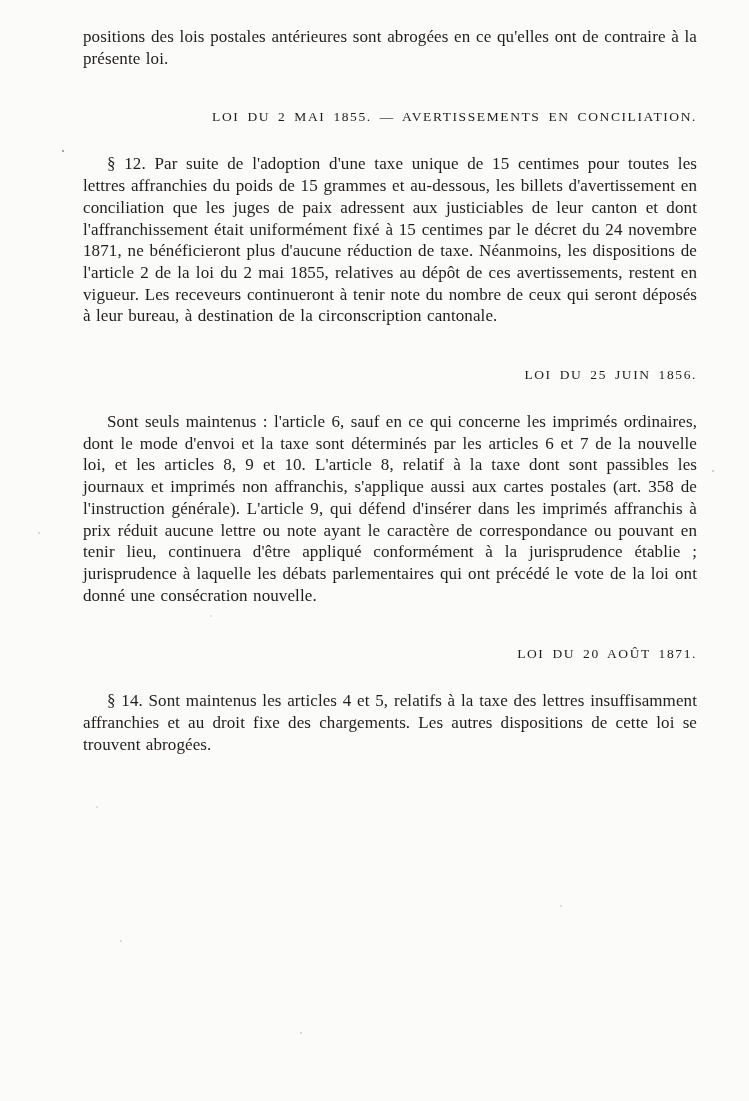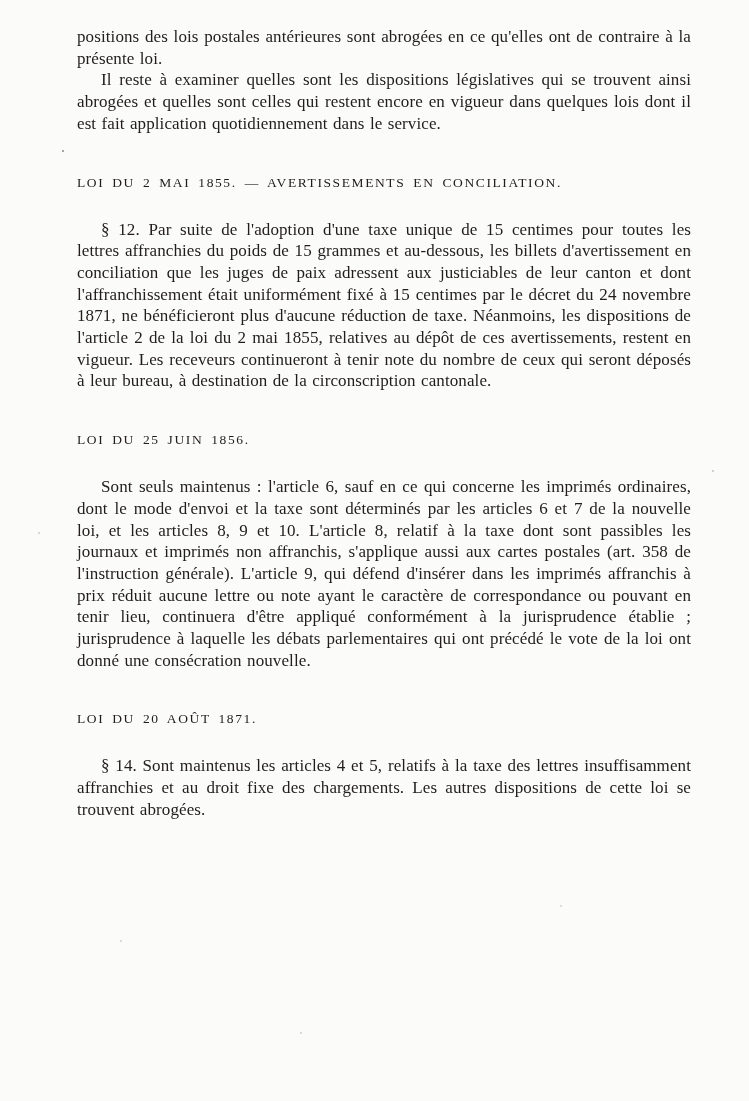--- a/index.html
+++ b/index.html
@@ -35,58 +35,57 @@
       300px 1032px 0 rgba(70,70,70,.25),
       560px 905px 0 rgba(80,80,80,.22),
       210px 615px 0 rgba(80,80,80,.18),
       690px 250px 0 rgba(80,80,80,.18),
       96px 806px 0 rgba(80,80,80,.20);
     border-radius: 50%;
     pointer-events: none;
   }
   .content {
     position: absolute;
-    left: 77px;
+    left: 83px;
     top: 26px;
     width: 614px;
     color: var(--ink);
   }
   p.para {
     margin: 0;
     font-size: 17px;
     line-height: 21.7px;
     text-align: justify;
     text-indent: 24px;
     word-spacing: 1px;
     letter-spacing: 0.1px;
   }
   p.para.continuation { text-indent: 0; }
   p.para.gap-above { margin-top: 22px; }
   .loi-heading {
     margin: 40px 0 28px 0;
     font-size: 13.5px;
     line-height: 16px;
     font-weight: normal;
-    text-align: left;
+    text-align: right;
     letter-spacing: 1.6px;
     word-spacing: 3px;
     color: var(--ink);
   }
 </style>
 </head>
 <body>
 
 <div class="page">
   <div class="scan-noise"></div>
 
   <div class="content">
 
     <p class="para continuation">positions des lois postales antérieures sont abrogées en ce qu'elles ont de contraire à la présente loi.</p>
 
-    <p class="para">Il reste à examiner quelles sont les dispositions législatives qui se trouvent ainsi abrogées et quelles sont celles qui restent encore en vigueur dans quelques lois dont il est fait application quotidiennement dans le service.</p>
 
     <h2 class="loi-heading">LOI DU 2 MAI 1855. — AVERTISSEMENTS EN CONCILIATION.</h2>
 
     <p class="para">§ 12. Par suite de l'adoption d'une taxe unique de 15 centimes pour toutes les lettres affranchies du poids de 15 grammes et au-dessous, les billets d'avertissement en conciliation que les juges de paix adressent aux justiciables de leur canton et dont l'affranchissement était uniformément fixé à 15 centimes par le décret du 24 novembre 1871, ne bénéficieront plus d'aucune réduction de taxe. Néanmoins, les dispositions de l'article 2 de la loi du 2 mai 1855, relatives au dépôt de ces avertissements, restent en vigueur. Les receveurs continueront à tenir note du nombre de ceux qui seront déposés à leur bureau, à destination de la circonscription cantonale.</p>
 
     <h2 class="loi-heading">LOI DU 25 JUIN 1856.</h2>
 
 
 
     <p class="para gap-above">Sont seuls maintenus : l'article 6, sauf en ce qui concerne les imprimés ordinaires, dont le mode d'envoi et la taxe sont déterminés par les articles 6 et 7 de la nouvelle loi, et les articles 8, 9 et 10. L'article 8, relatif à la taxe dont sont passibles les journaux et imprimés non affranchis, s'applique aussi aux cartes postales (art. 358 de l'instruction générale). L'article 9, qui défend d'insérer dans les imprimés affranchis à prix réduit aucune lettre ou note ayant le caractère de correspondance ou pouvant en tenir lieu, continuera d'être appliqué conformément à la jurisprudence établie ; jurisprudence à laquelle les débats parlementaires qui ont précédé le vote de la loi ont donné une consécration nouvelle.</p>

